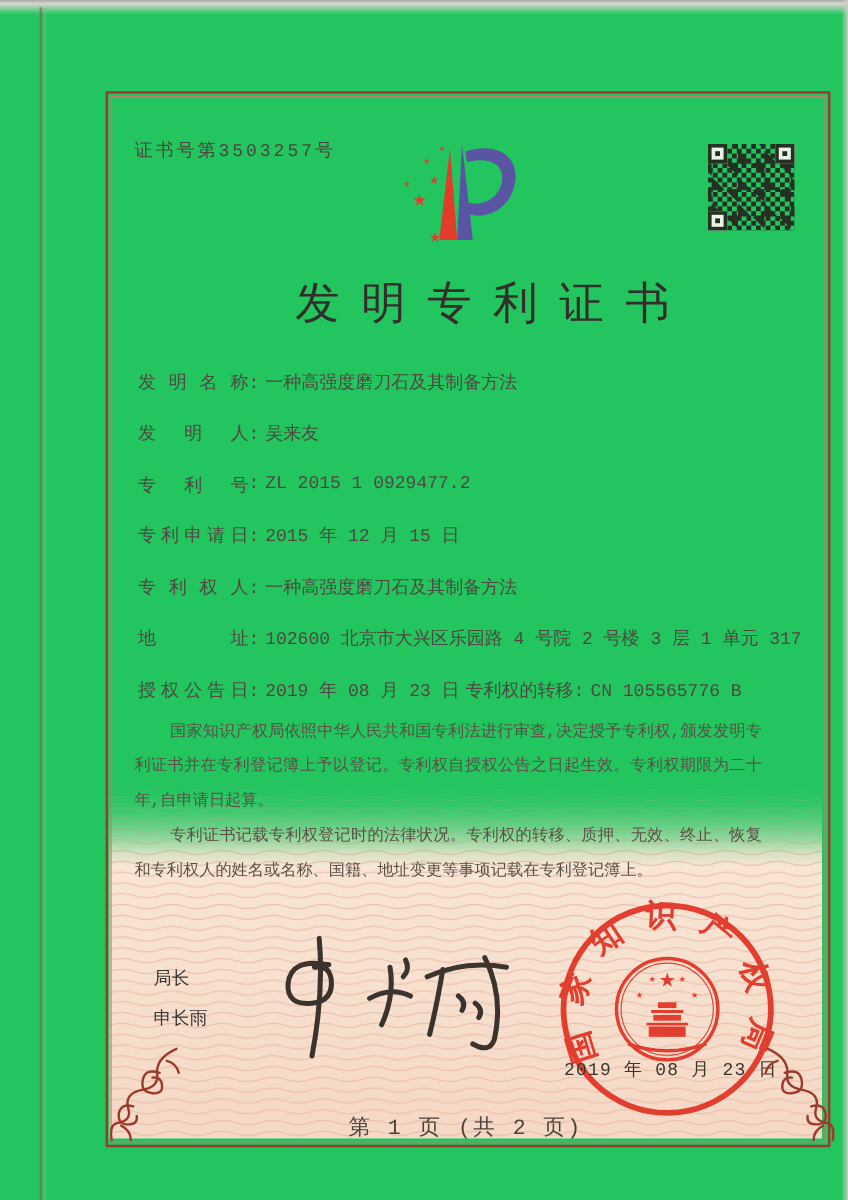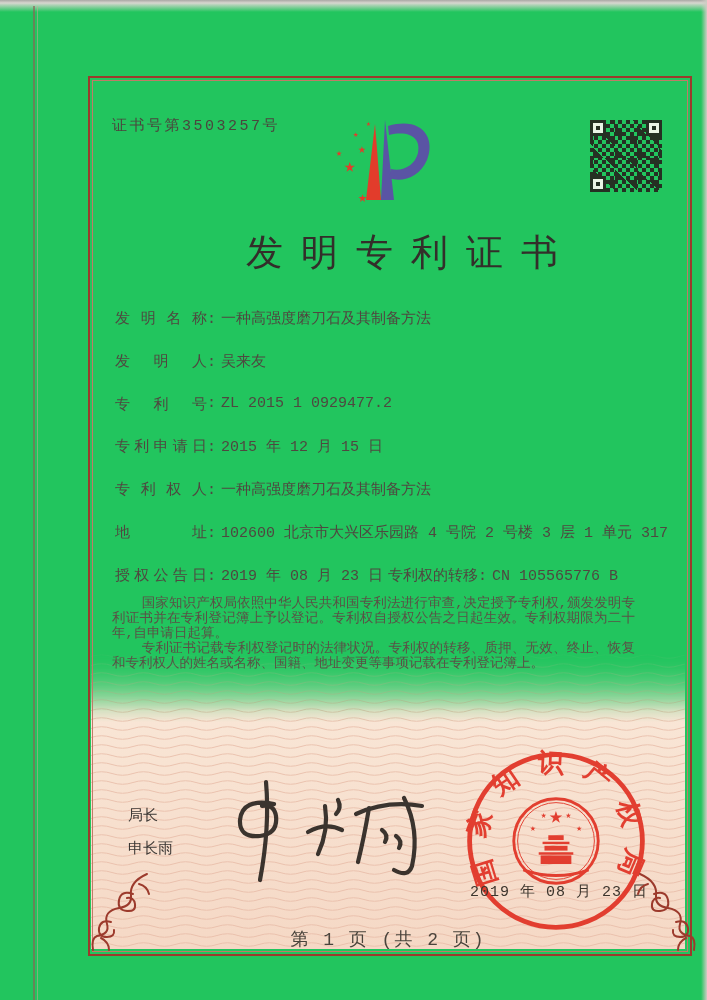--- a/index.html
+++ b/index.html
@@ -37,21 +37,21 @@
   .title{left:88px;top:228px;width:600px;text-align:center;font-size:37px;font-weight:500;
     color:#332e2a;letter-spacing:18px;text-indent:18px;z-index:2;padding-left:14px;}
 
   
   .fields{left:115px;top:309px;width:540px;font-size:15px;color:#4f4840;z-index:2;}
   .frow{height:42.8px;position:relative;white-space:nowrap;}
   .flabel{display:inline-block;width:92px;text-align:justify;text-align-last:justify;vertical-align:top;}
   .fcolon{display:inline-block;width:14px;}
   .fcol2{position:absolute;left:273px;top:0;}
 
-  .paras{left:112px;top:596px;width:523px;font-size:13.5px;line-height:15px;
+  .paras{left:112px;top:596px;width:523px;font-size:13.5px;line-height:29px;
     color:#5a5146;text-align:justify;z-index:2;}
   .paras p{margin:0;text-indent:2.2em;}
 
   
   .guil{left:91px;top:652px;width:594px;height:297px;z-index:1;
     -webkit-mask-image:linear-gradient(180deg,transparent 0,#000 70px);
     mask-image:linear-gradient(180deg,transparent 0,#000 70px);}
   .guil .base{position:absolute;inset:0;
     background:linear-gradient(180deg,rgba(249,230,216,0) 0,#f9e6d6 20%,#f5d8c5 100%);}
   .guil svg{position:absolute;inset:0;}

